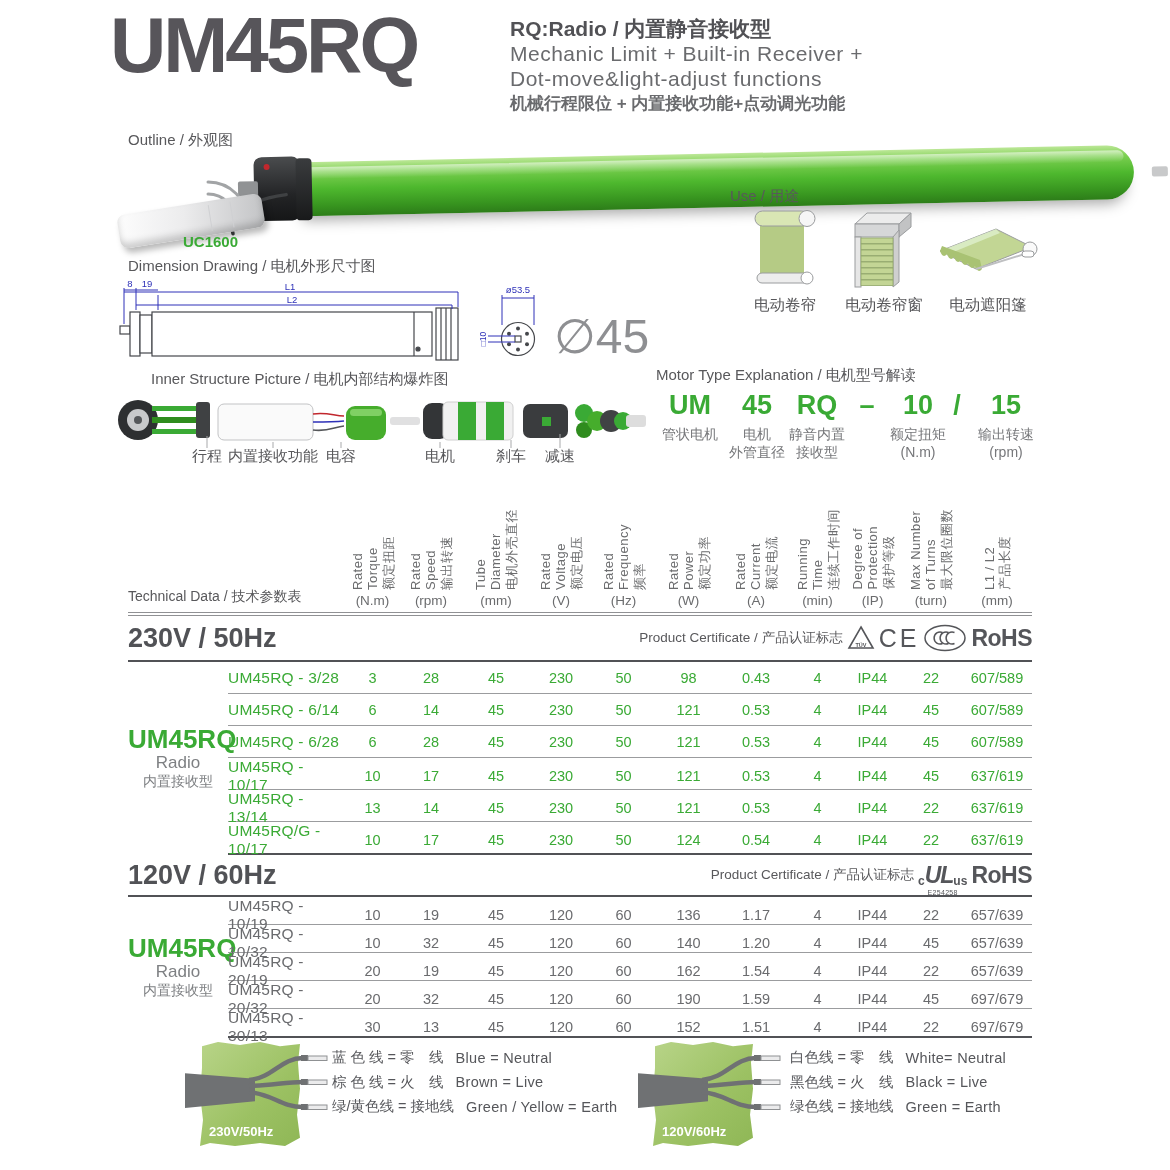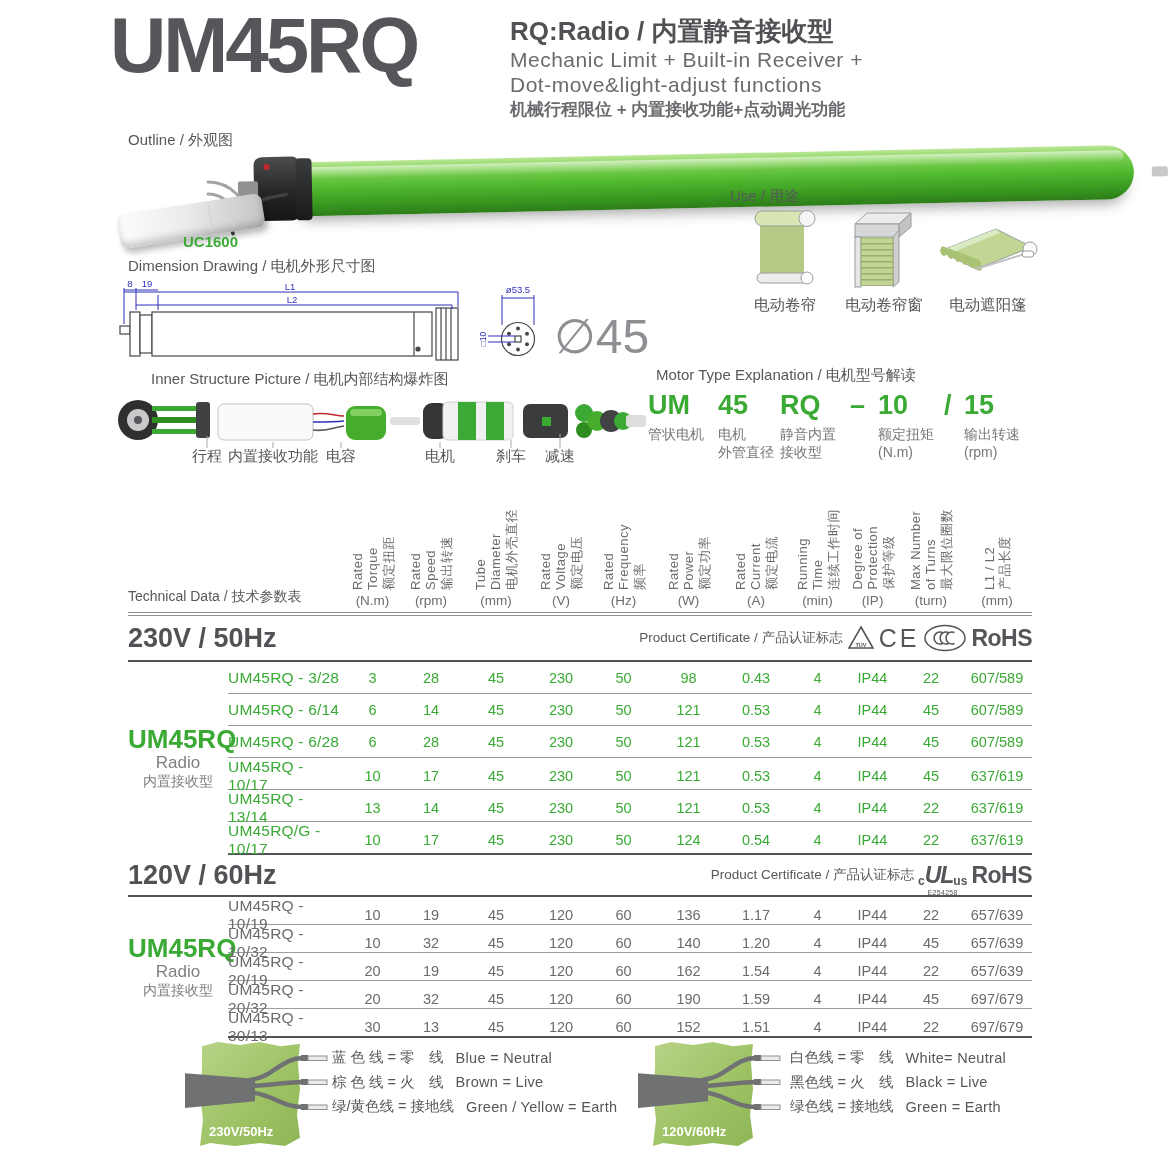--- a/index.html
+++ b/index.html
@@ -3,21 +3,21 @@
 <meta charset="utf-8">
 <style>
   html,body{margin:0;padding:0;background:#fff;}
   .page{position:relative;width:1170px;height:1170px;background:#fff;overflow:hidden;
         font-family:"Liberation Sans",sans-serif;color:#58585b;}
   .abs{position:absolute;}
 
   
   .title{left:110px;top:0px;font-size:78px;font-weight:bold;color:#57555a;letter-spacing:-3px;}
   .hdr-right{left:510px;top:16px;width:480px;line-height:1.2;}
-  .hdr-l1{font-size:26px;font-weight:bold;color:#515155;}
+  .hdr-l1{font-size:21px;font-weight:bold;color:#515155;}
   .hdr-l2,.hdr-l3{font-size:21px;color:#6a6b6e;letter-spacing:.5px;}
   .hdr-l4{font-size:17px;font-weight:bold;color:#6a6b6e;margin-top:2px;}
 
   .sec-title{font-size:15px;color:#58585b;}
 
   
   .motor{left:238px;top:142px;width:920px;height:82px;transform:rotate(-1.2deg);}
   .motor .tube{position:absolute;left:56px;top:12px;width:840px;height:54px;
     border-radius:10px 27px 27px 10px;
     background:linear-gradient(180deg,#bce797 0%,#7ed153 18%,#4eb82e 50%,#37941f 82%,#2d7d19 100%);
@@ -42,21 +42,21 @@
   .uc-label{left:183px;top:233px;font-size:15px;font-weight:bold;color:#3aaa35;}
 
   
   .use-item{display:flex;flex-direction:column;align-items:center;justify-content:flex-end;}
   .use-label{font-size:15.5px;color:#58585b;margin-top:6px;white-space:nowrap;}
 
   
   .part-label{position:absolute;top:447px;width:110px;text-align:center;font-size:15px;color:#58585b;}
 
   
-  .mt-seg{position:absolute;top:392px;text-align:left;}
+  .mt-seg{position:absolute;top:392px;text-align:center;}
   .mt-code{font-size:27px;font-weight:bold;color:#3aaa35;line-height:1;}
   .mt-desc{font-size:14px;color:#76777a;margin-top:6px;line-height:1.3;white-space:pre-line;}
 
   
   .ttable{left:128px;top:466px;width:904px;--cols:55px 62px 68px 62px 63px 67px 68px 55px 55px 62px 70px;}
   .thead{display:grid;grid-template-columns:217px var(--cols);align-items:end;height:142px;}
   .tcaption{font-size:14px;color:#58585b;padding-bottom:2px;}
   .hwrap{display:flex;flex-direction:column;align-items:center;justify-content:flex-end;}
   .rot{writing-mode:vertical-rl;text-orientation:sideways;transform:rotate(180deg);
        white-space:pre-line;font-size:13px;line-height:1.18;color:#6b6c6e;letter-spacing:.5px;}

